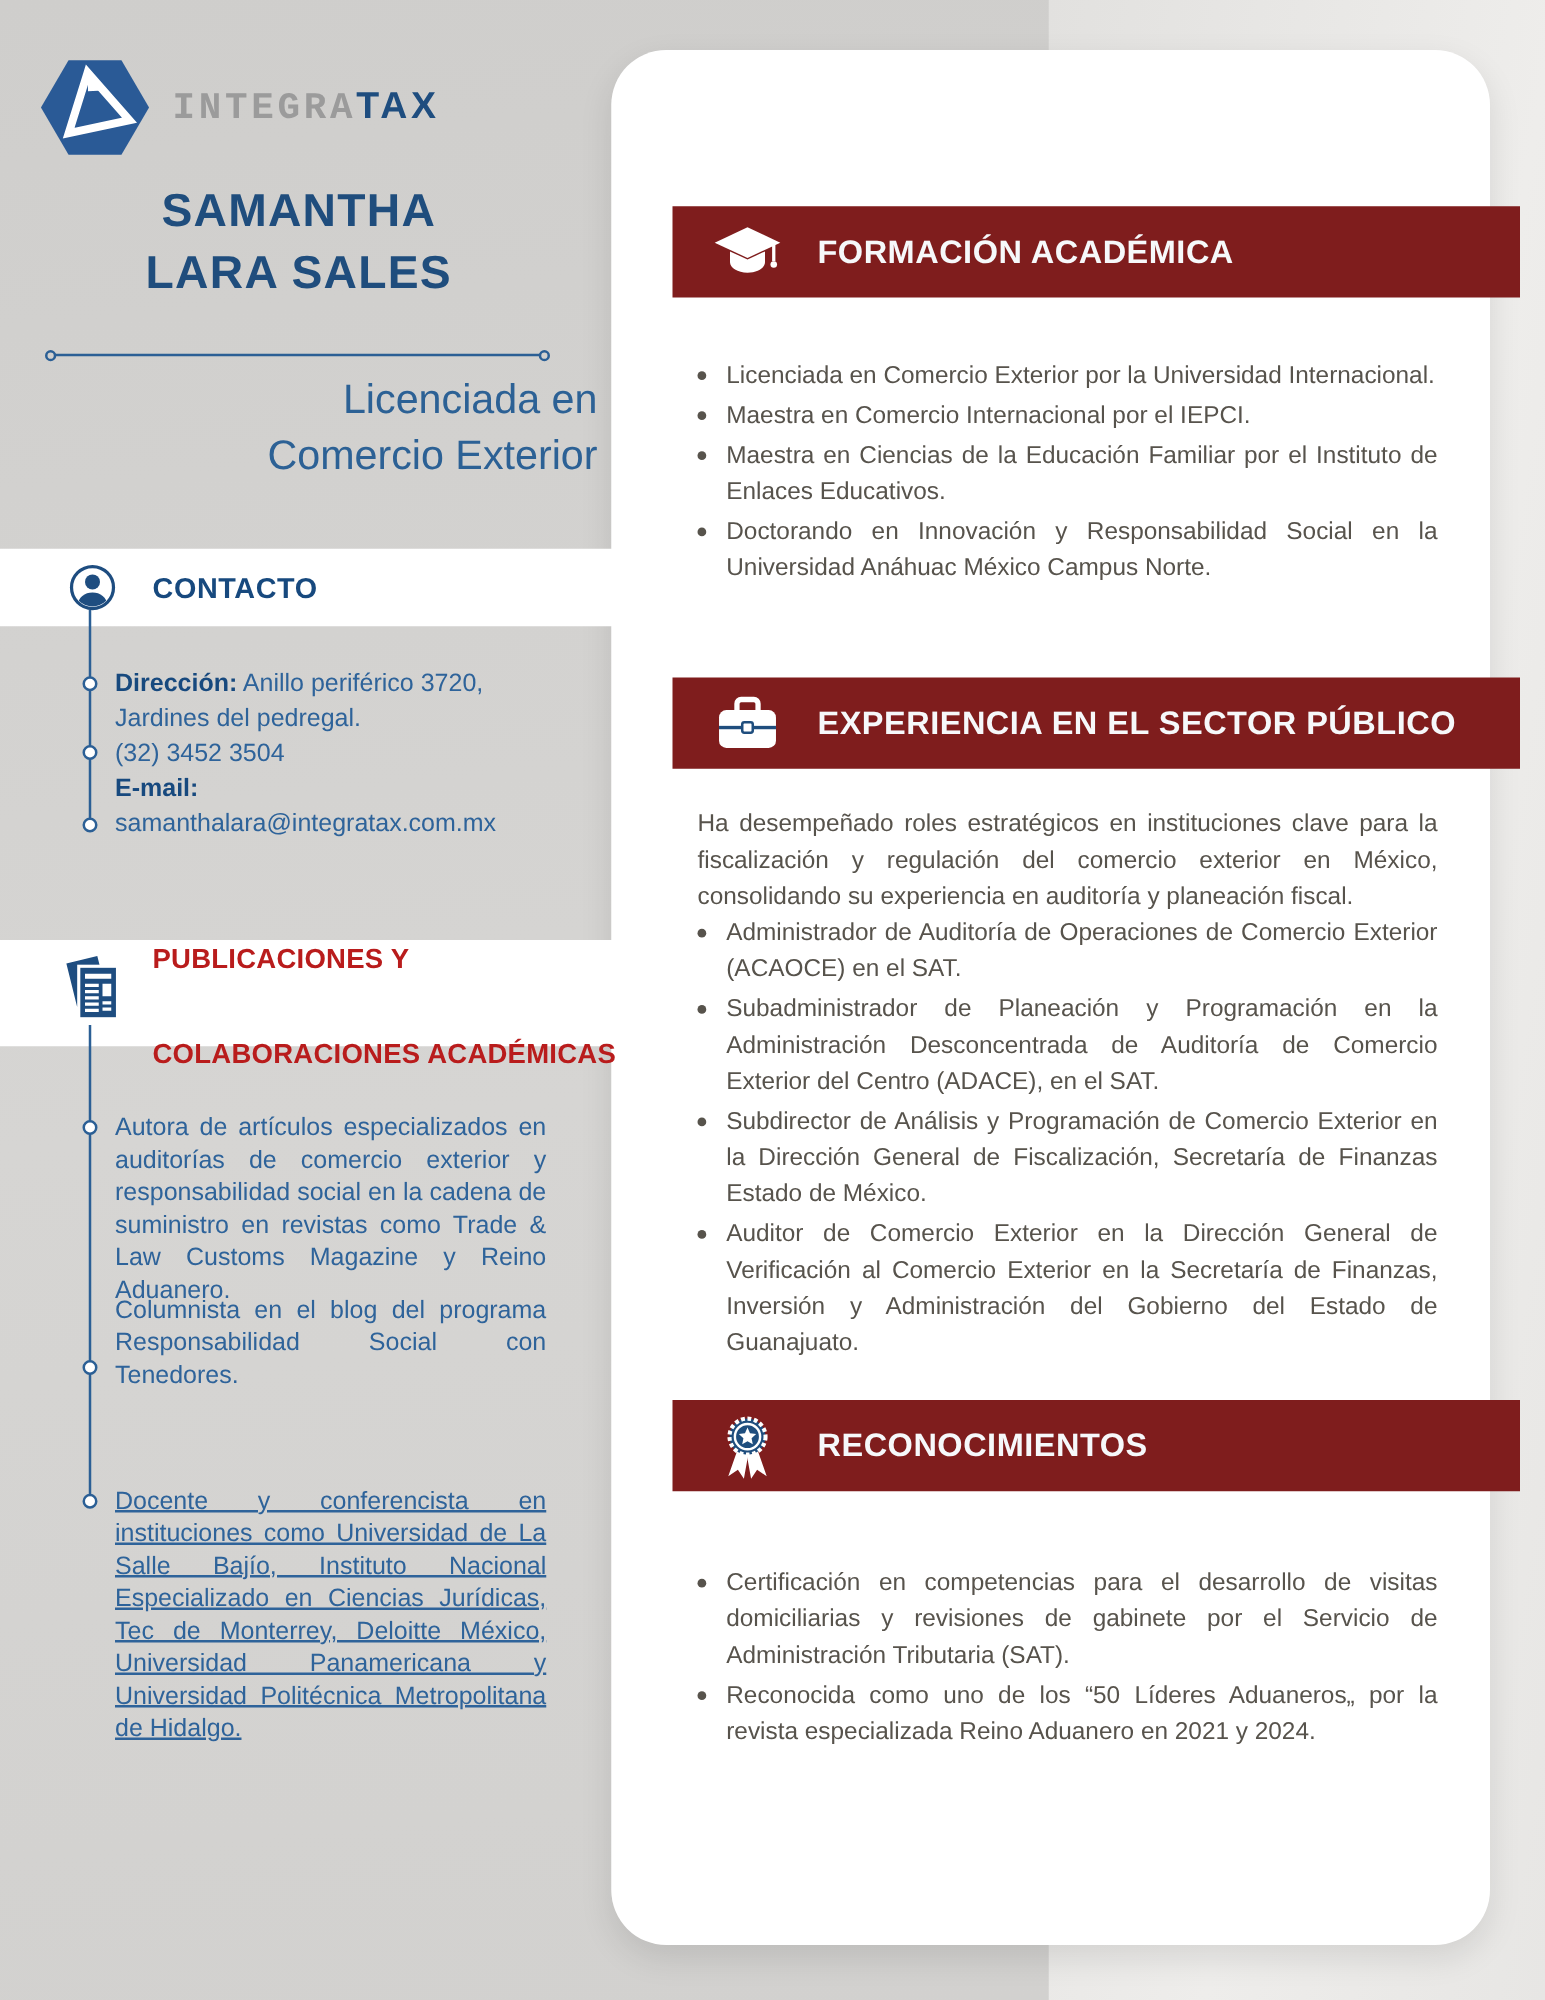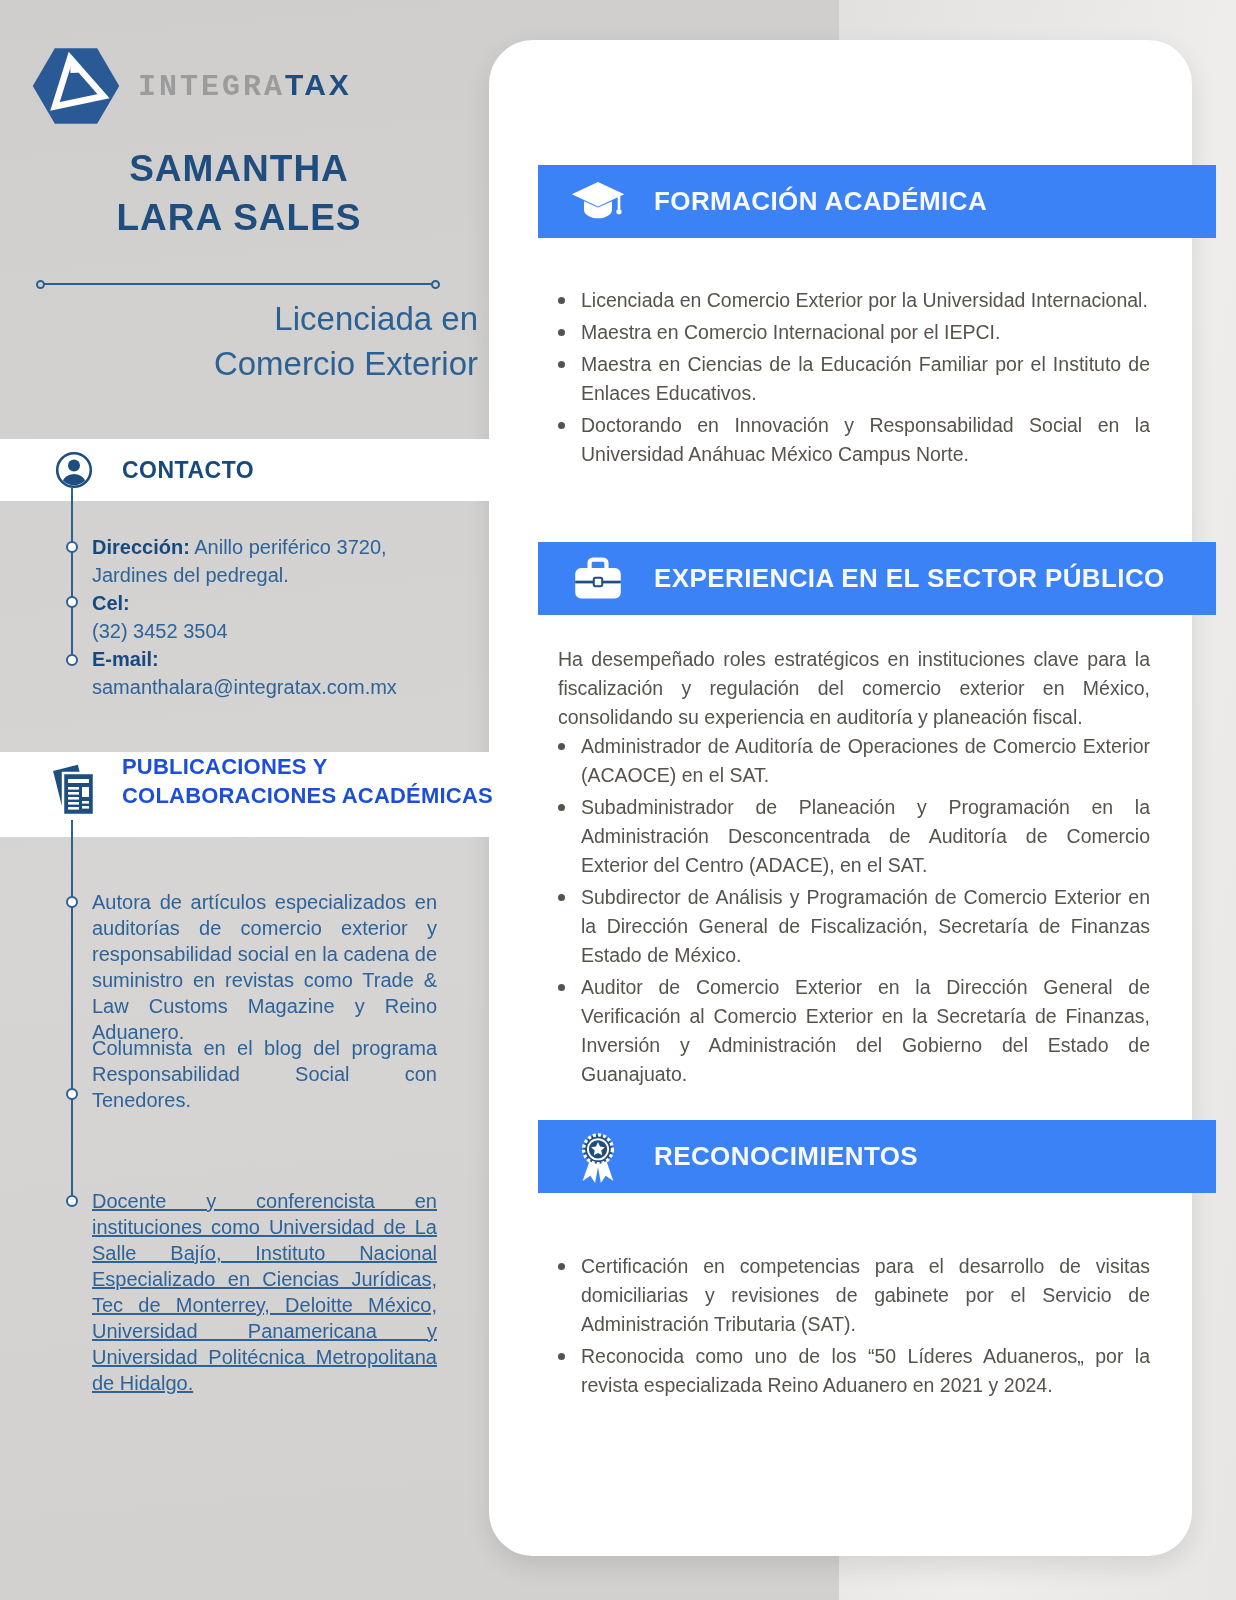--- a/index.html
+++ b/index.html
@@ -11,21 +11,21 @@
   .bg-left{position:absolute;left:0;top:0;width:839px;height:1600px;
     background:linear-gradient(175deg,#cfcecc 0%,#d6d5d3 55%,#d2d1cf 100%);}
   .bg-right{position:absolute;left:839px;top:0;width:397px;height:1600px;
     background:linear-gradient(100deg,#e2e1df 0%,#eeedeb 60%,#e7e6e4 100%);}
 
   
   .card{position:absolute;left:489px;top:40px;width:703px;height:1516px;
     background:#ffffff;border-radius:44px;box-shadow:0 10px 26px rgba(0,0,0,.10);}
 
   
-  .banner{position:absolute;left:538px;width:678px;height:73px;background:#3b82f6;
+  .banner{position:absolute;left:538px;width:678px;height:73px;background:#7f1d1d;
     display:flex;align-items:center;}
   .banner .b-icon{width:60px;margin-left:30px;display:flex;align-items:center;justify-content:center;flex:0 0 auto;}
   .banner .b-title{margin-left:26px;color:#f6f8fa;font-size:26px;font-weight:bold;letter-spacing:.4px;white-space:nowrap;}
   #banner-education{top:165px;}
   #banner-experience{top:542px;}
   #banner-awards{top:1120px;}
 
   
   .rcol{position:absolute;left:558px;width:592px;color:#57534c;font-size:19.5px;line-height:29px;text-align:justify;}
   #education-list{top:286px;}
@@ -56,22 +56,22 @@
 
   .band{position:absolute;left:0;background:#ffffff;}
   #contact-band{top:439px;width:490px;height:62px;}
   #pubs-band{top:752px;width:490px;height:85px;}
 
   #contact-icon{position:absolute;left:54px;top:450px;}
   #contact-heading{position:absolute;left:122px;top:439px;height:62px;line-height:62px;
     color:#17497e;font-size:23px;font-weight:bold;letter-spacing:.5px;}
 
   #pubs-icon{position:absolute;left:50px;top:758px;}
-  #pubs-heading{position:absolute;left:122px;top:752px;height:105px;display:flex;flex-direction:column;justify-content:flex-start;
-    color:#1d4ed8;font-size:22px;font-weight:bold;letter-spacing:.2px;line-height:29px;}
+  #pubs-heading{position:absolute;left:122px;top:752px;height:105px;display:flex;flex-direction:column;justify-content:space-between;
+    color:#b91c1c;font-size:22px;font-weight:bold;letter-spacing:.2px;line-height:29px;}
 
   .tline{position:absolute;left:71px;width:2px;background:#2b5f95;}
   #contact-line{top:488px;height:176px;}
   #pubs-line{top:820px;height:382px;}
   .ring{position:absolute;left:66px;width:8px;height:8px;border:2.5px solid #2b5f95;border-radius:50%;background:#ffffff;}
 
   .ctext{position:absolute;left:92px;width:352px;color:#2e639a;font-size:20px;line-height:28px;}
   #contact-items{top:533px;}
   .clabel{font-weight:bold;color:#17497e;}
   .cblock .clabel{display:block;}
@@ -127,21 +127,21 @@
 </svg>
 <div id="contact-heading">CONTACTO</div>
 
 <div class="tline" id="contact-line"></div>
 <div class="ring" style="top:541px;"></div>
 <div class="ring" style="top:596px;"></div>
 <div class="ring" style="top:654px;"></div>
 
 <div class="ctext" id="contact-items">
   <div><span class="clabel">Dirección:</span><span> Anillo periférico 3720, Jardines del pedregal.</span></div>
-  <div class="cblock"><span class="clabel">Cel:</span><span>(32) 3452 3504</span></div>
+  <div class="cblock"><span>(32) 3452 3504</span></div>
   <div class="cblock"><span class="clabel">E-mail:</span><span>samanthalara@integratax.com.mx</span></div>
 </div>
 
 <div class="band" id="pubs-band"></div>
 <svg id="pubs-icon" width="52" height="62" viewBox="0 0 52 62">
   <g transform="rotate(-14 20 28)">
     <rect x="6" y="8" width="28" height="38" fill="#1e4d80" stroke="#ffffff" stroke-width="2.5"></rect>
   </g>
   <rect x="13" y="15" width="31" height="42" fill="#1e4d80" stroke="#ffffff" stroke-width="2.5"></rect>
   <rect x="18" y="21" width="21" height="4" fill="#ffffff"></rect>

